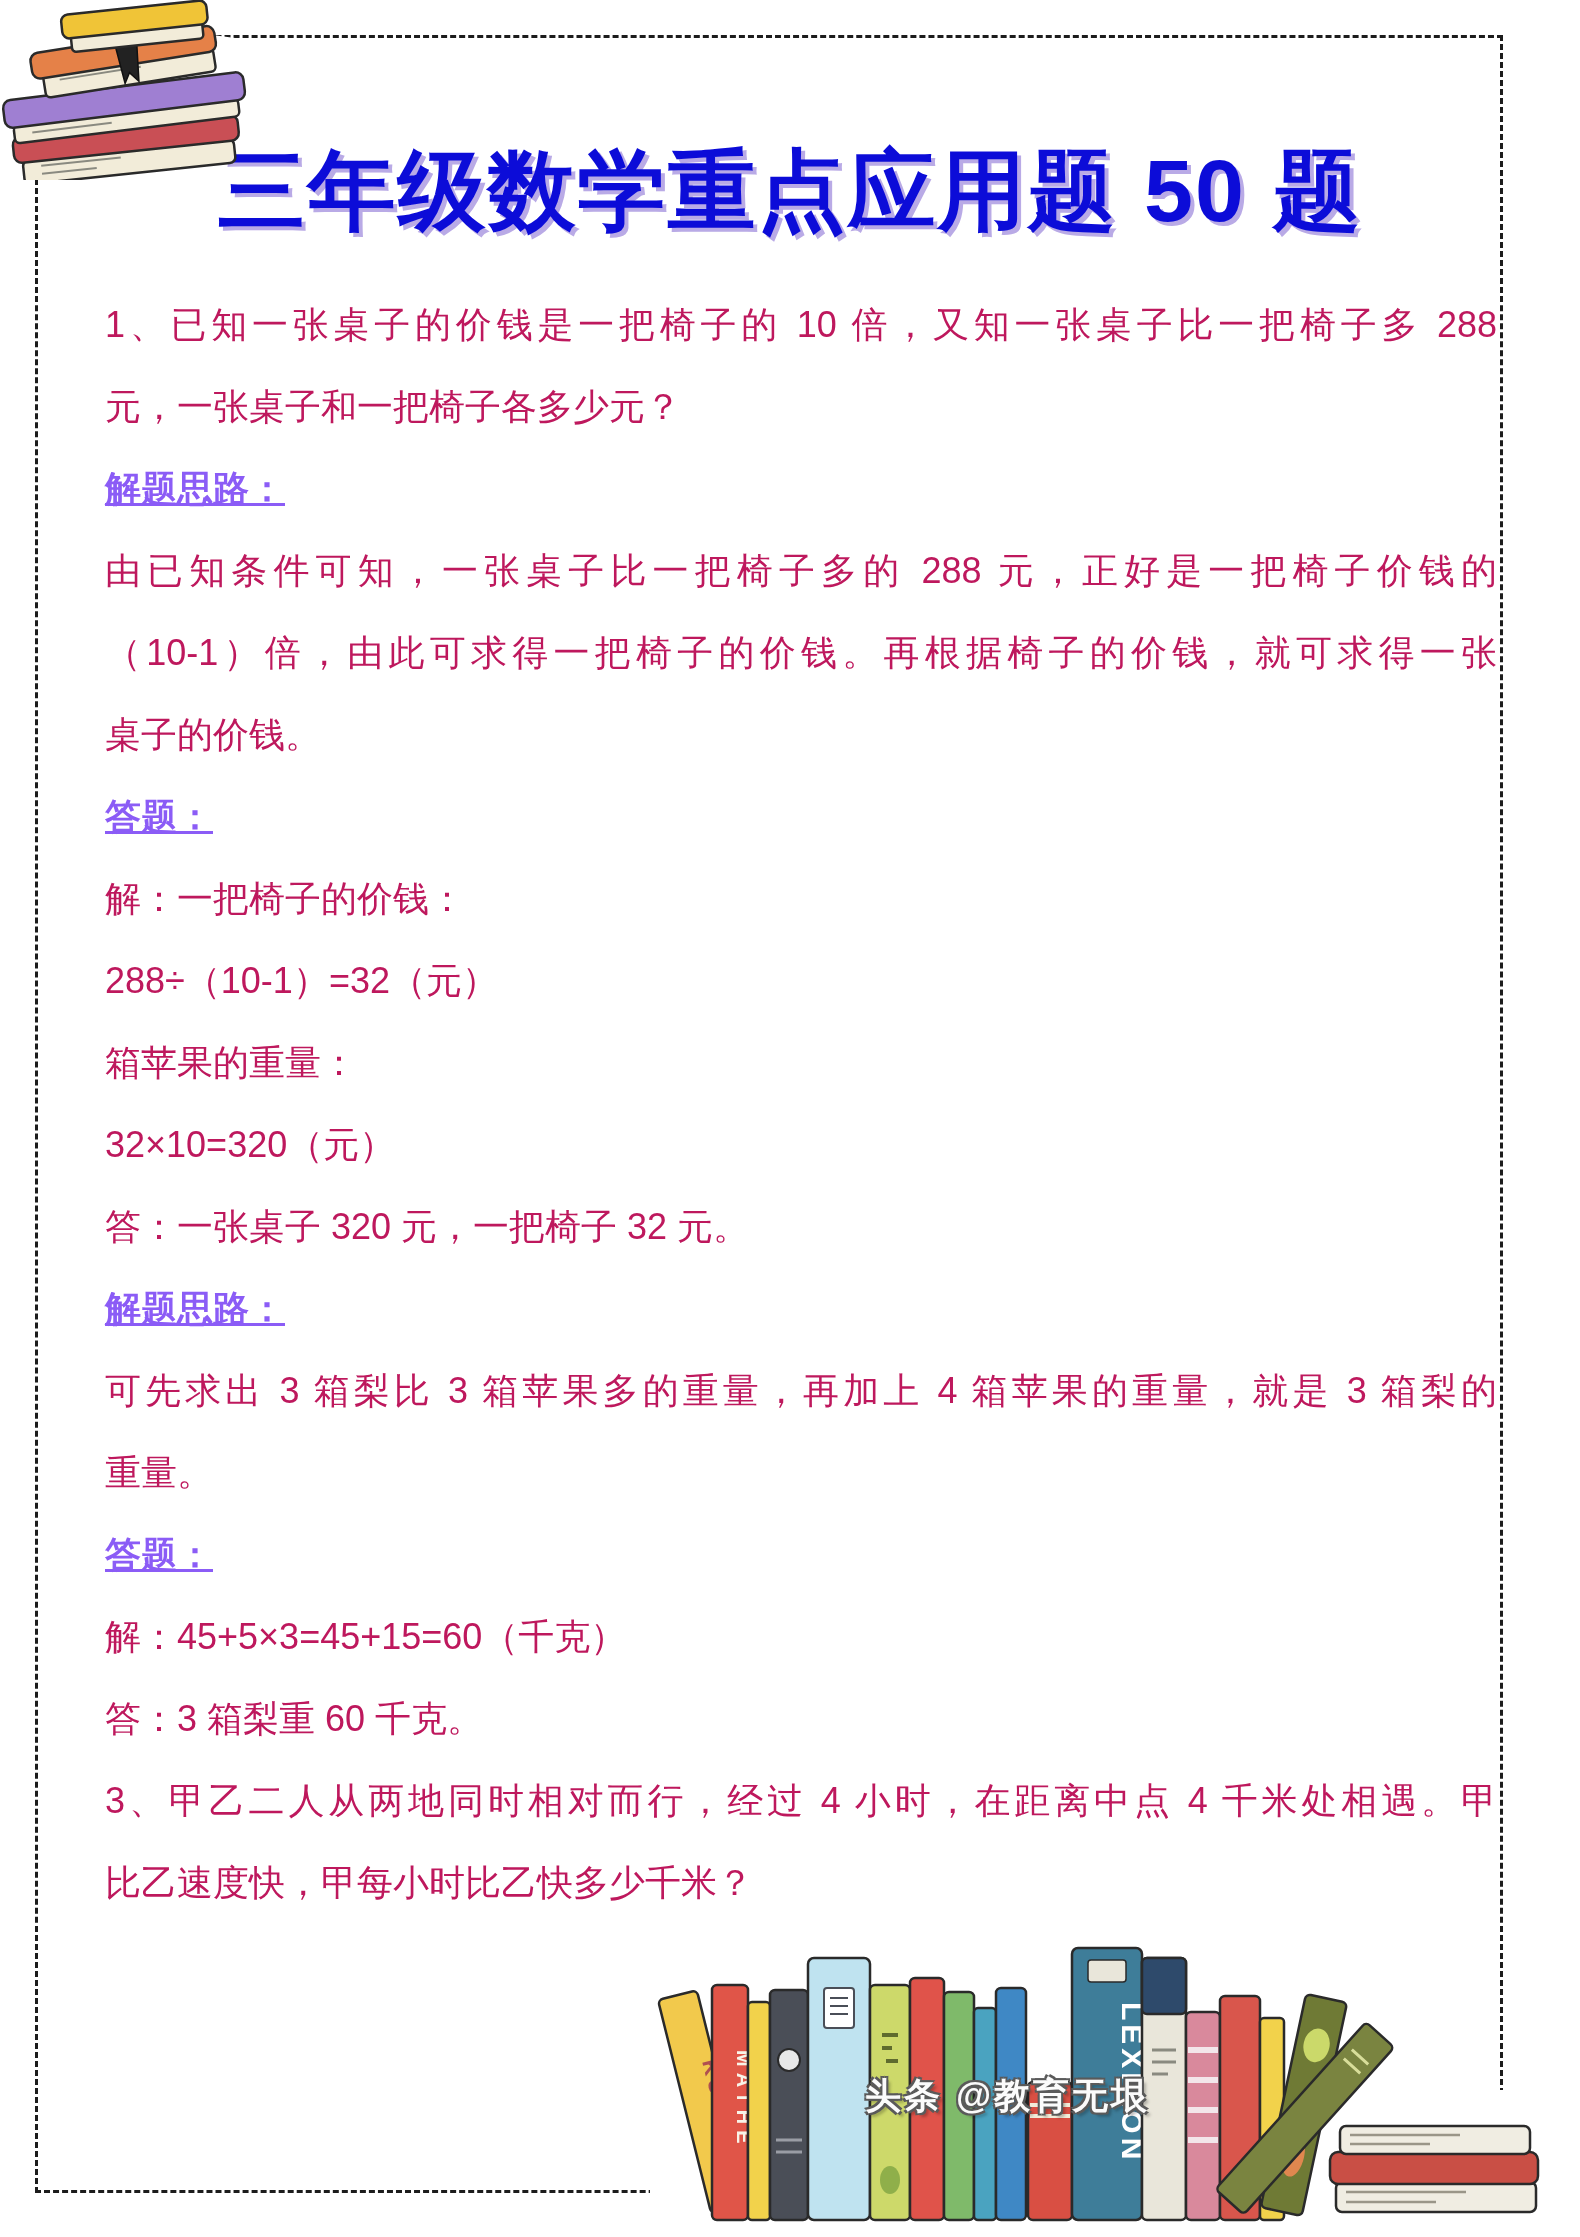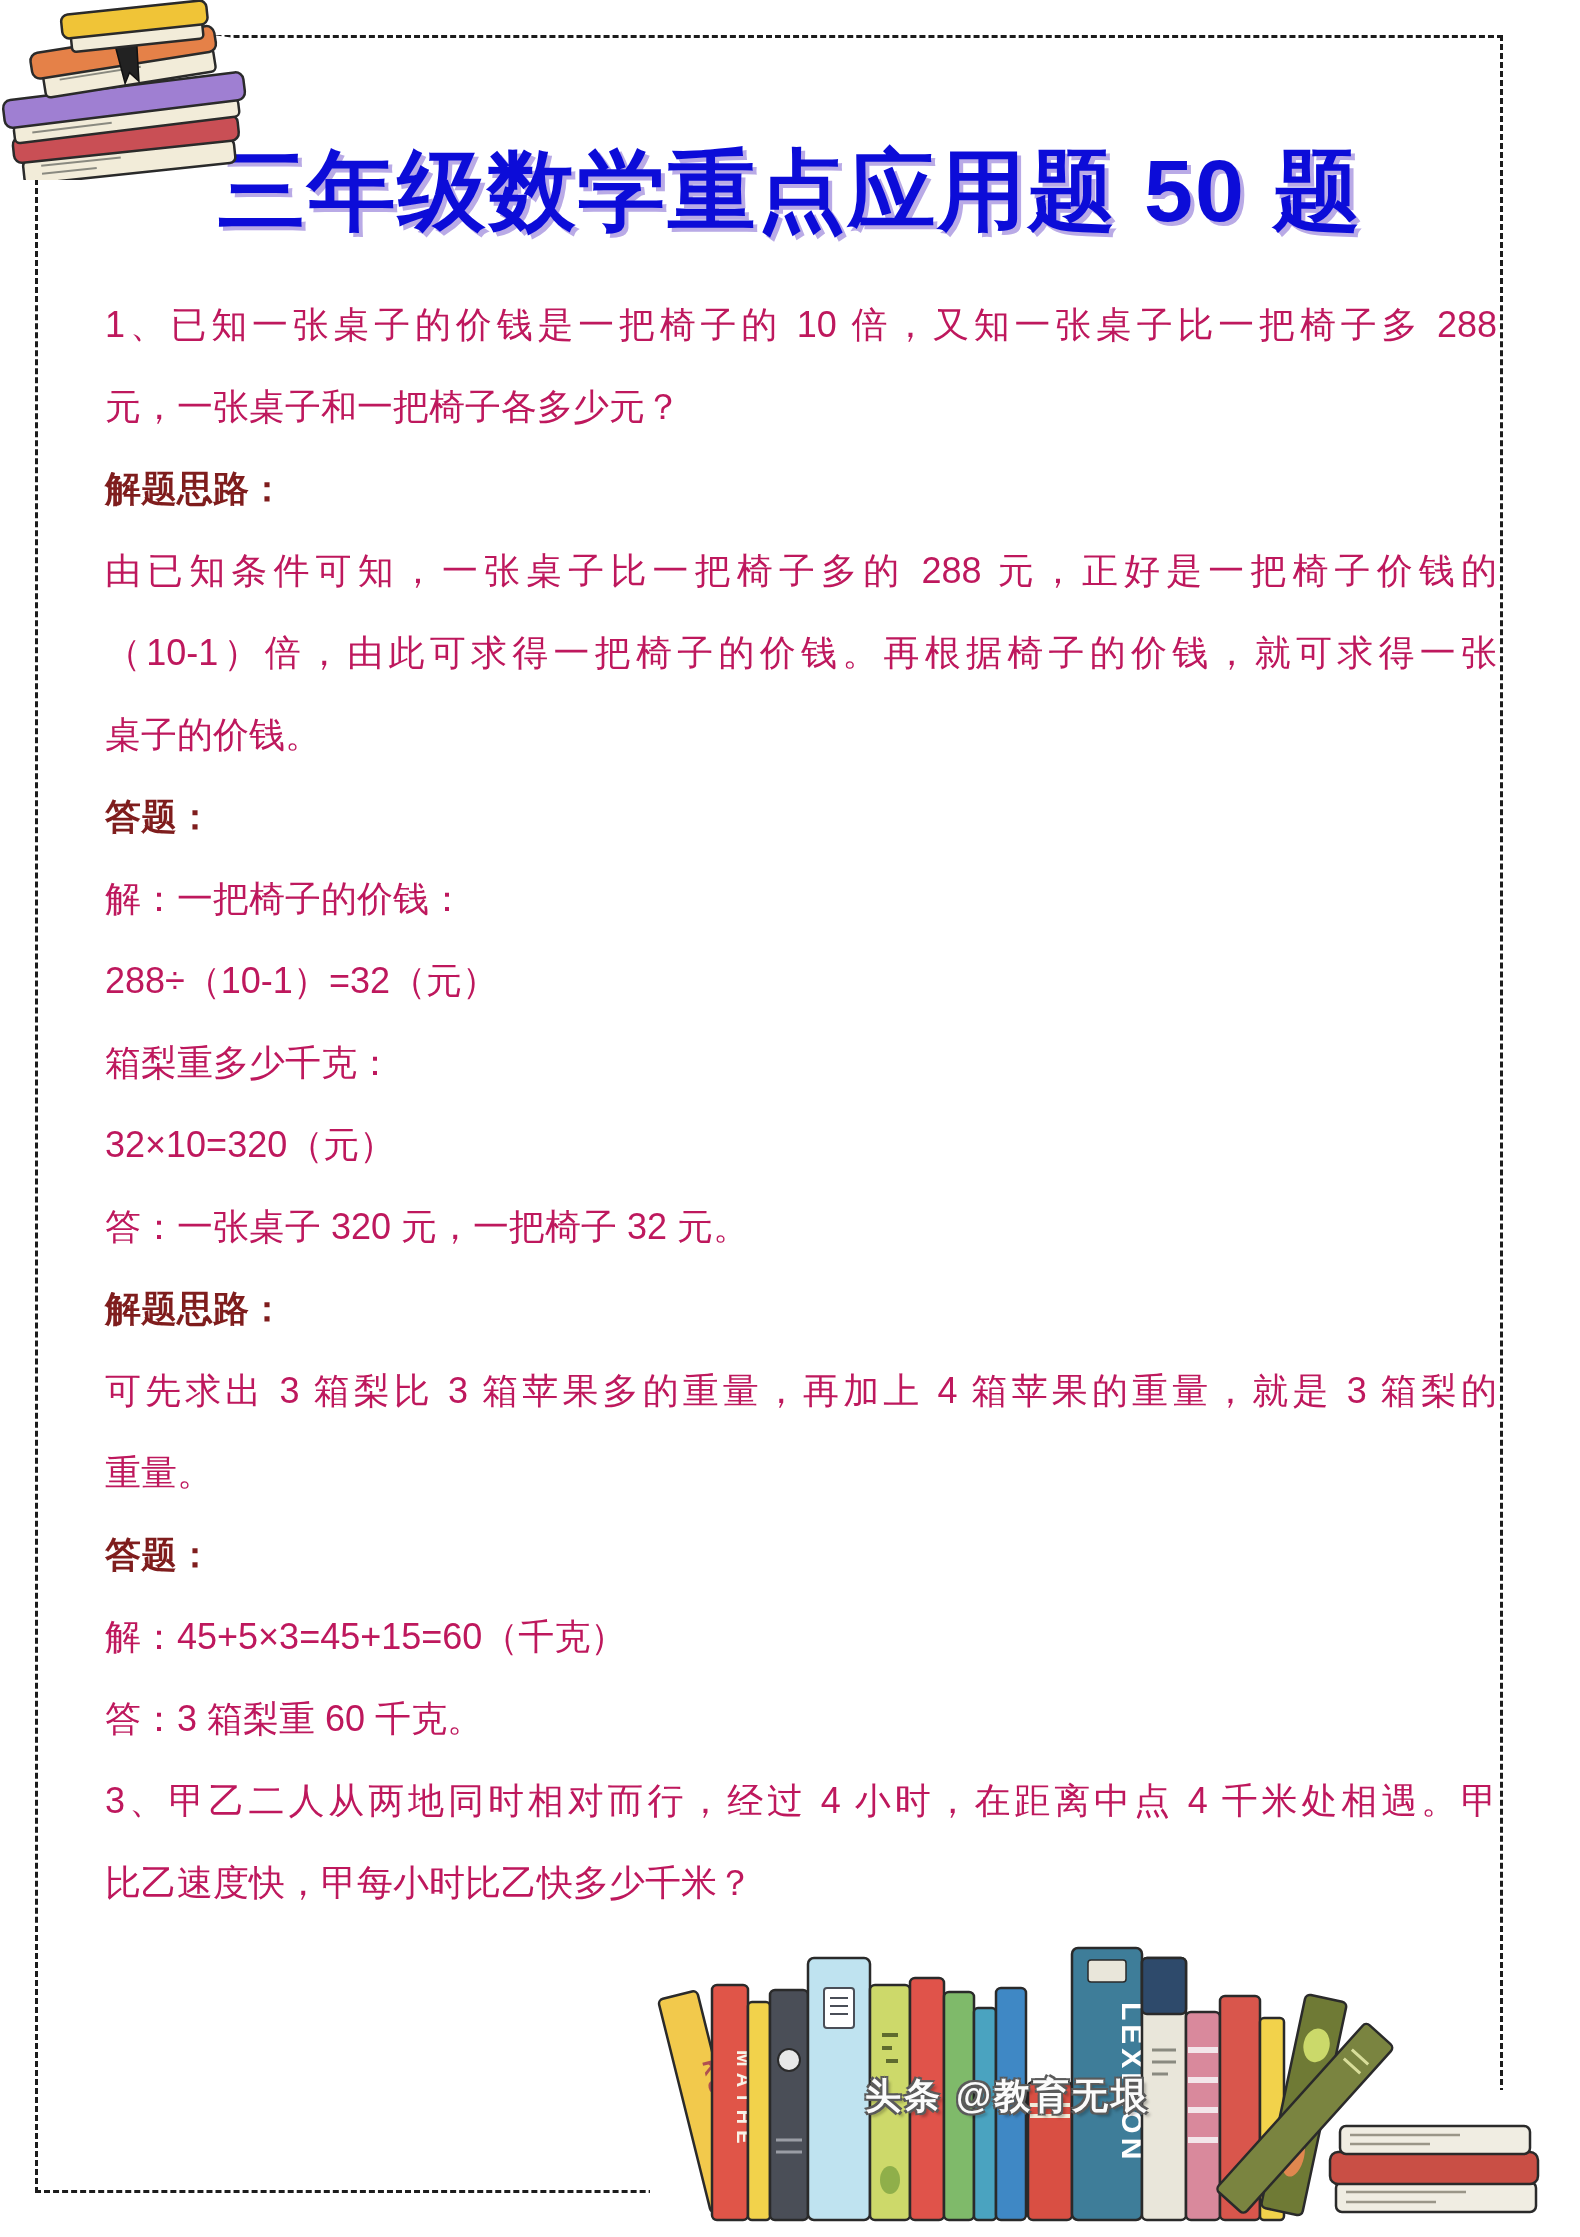--- a/index.html
+++ b/index.html
@@ -42,22 +42,23 @@
     font-size: 36px;
     color: #be185d;
     white-space: nowrap;
   }
   .line.justify {
     white-space: normal;
     text-align: justify;
     text-align-last: justify;
   }
   .line.blue {
-    color: #7f1d1d;
+    color: #8b5cf6;
     font-weight: 700;
+    text-decoration: underline;
   }
   .books-top-left {
     position: absolute;
     left: 0; top: 0;
     width: 255px; height: 180px;
   }
   .books-bottom-right {
     position: absolute;
     left: 640px; top: 1930px;
     width: 920px; height: 300px;
@@ -89,21 +90,21 @@
   <div class="content">
     <div class="line justify">1、已知一张桌子的价钱是一把椅子的 10 倍，又知一张桌子比一把椅子多 288</div>
     <div class="line">元，一张桌子和一把椅子各多少元？</div>
     <div class="line blue">解题思路：</div>
     <div class="line justify">由已知条件可知，一张桌子比一把椅子多的 288 元，正好是一把椅子价钱的</div>
     <div class="line justify">（10-1）倍，由此可求得一把椅子的价钱。再根据椅子的价钱，就可求得一张</div>
     <div class="line">桌子的价钱。</div>
     <div class="line blue">答题：</div>
     <div class="line">解：一把椅子的价钱：</div>
     <div class="line">288÷（10-1）=32（元）</div>
-    <div class="line">箱梨重多少千克：</div>
+    <div class="line">箱苹果的重量：</div>
     <div class="line">32×10=320（元）</div>
     <div class="line">答：一张桌子 320 元，一把椅子 32 元。</div>
     <div class="line blue">解题思路：</div>
     <div class="line justify">可先求出 3 箱梨比 3 箱苹果多的重量，再加上 4 箱苹果的重量，就是 3 箱梨的</div>
     <div class="line">重量。</div>
     <div class="line blue">答题：</div>
     <div class="line">解：45+5×3=45+15=60（千克）</div>
     <div class="line">答：3 箱梨重 60 千克。</div>
     <div class="line justify">3、甲乙二人从两地同时相对而行，经过 4 小时，在距离中点 4 千米处相遇。甲</div>
     <div class="line">比乙速度快，甲每小时比乙快多少千米？</div>

